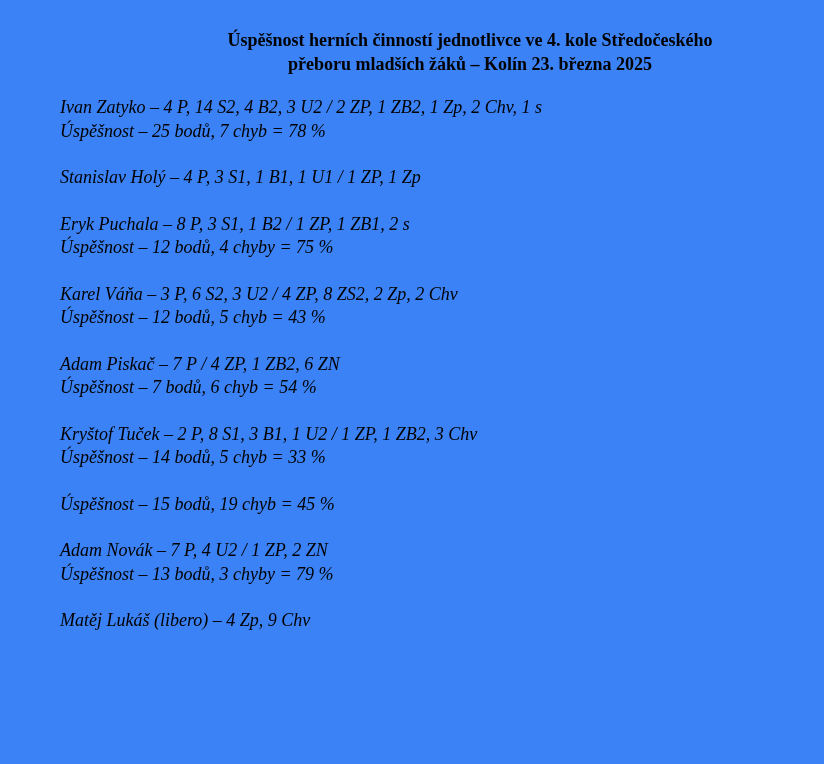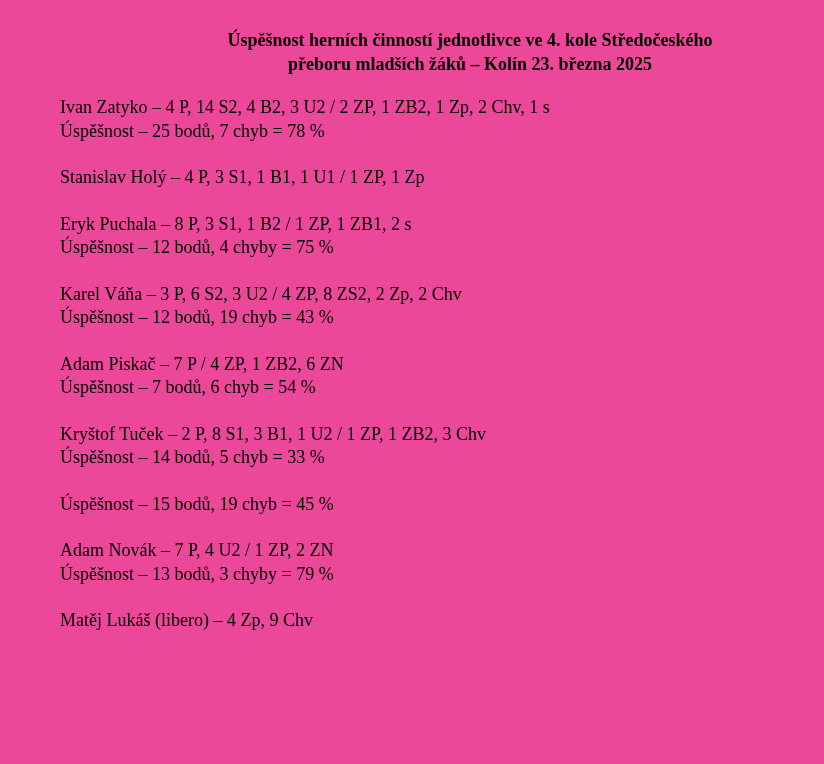--- a/index.html
+++ b/index.html
@@ -5,21 +5,21 @@
   html, body {
     margin: 0;
     padding: 0;
     background: #ffffff;
     overflow: hidden;
   }
   .page {
     position: relative;
     width: 824px;
     height: 764px;
-    background: #ec4899;
+    background: #3b82f6;
     color: #000000;
     font-family: "Liberation Serif", "DejaVu Serif", serif;
     font-size: 18px;
     overflow: hidden;
   }
   .title {
     margin: 0;
     padding-top: 28px;
     margin-left: 60px;
     width: 820px;           
@@ -28,20 +28,21 @@
     font-weight: bold;
     line-height: 24px;
   }
   .title .title-line {
     display: block;
   }
   .entries {
     margin-top: 20px;
     margin-left: 60px;
     width: 700px;
+    font-style: italic;
   }
   .entry {
     margin: 0 0 23px 0;
   }
   .entry .line {
     line-height: 23.5px;
     white-space: nowrap;
   }
 </style>
 </head>
@@ -62,21 +63,21 @@
     <div class="line stats">Stanislav Holý – 4 P, 3 S1, 1 B1, 1 U1 / 1 ZP, 1 Zp</div>
   </div>
 
   <div class="entry">
     <div class="line stats">Eryk Puchala – 8 P, 3 S1, 1 B2 / 1 ZP, 1 ZB1, 2 s</div>
     <div class="line success">Úspěšnost – 12 bodů, 4 chyby = 75 %</div>
   </div>
 
   <div class="entry">
     <div class="line stats">Karel Váňa – 3 P, 6 S2, 3 U2 / 4 ZP, 8 ZS2, 2 Zp, 2 Chv</div>
-    <div class="line success">Úspěšnost – 12 bodů, 19 chyb = 43 %</div>
+    <div class="line success">Úspěšnost – 12 bodů, 5 chyb = 43 %</div>
   </div>
 
   <div class="entry">
     <div class="line stats">Adam Piskač – 7 P / 4 ZP, 1 ZB2, 6 ZN</div>
     <div class="line success">Úspěšnost – 7 bodů, 6 chyb = 54 %</div>
   </div>
 
   <div class="entry">
     <div class="line stats">Kryštof Tuček – 2 P, 8 S1, 3 B1, 1 U2 / 1 ZP, 1 ZB2, 3 Chv</div>
     <div class="line success">Úspěšnost – 14 bodů, 5 chyb = 33 %</div>

